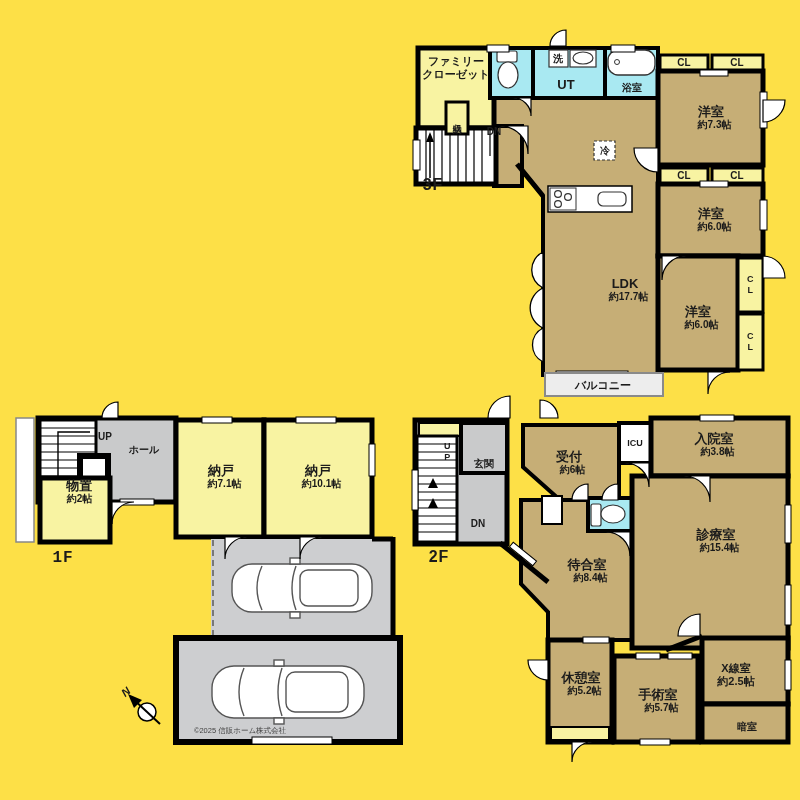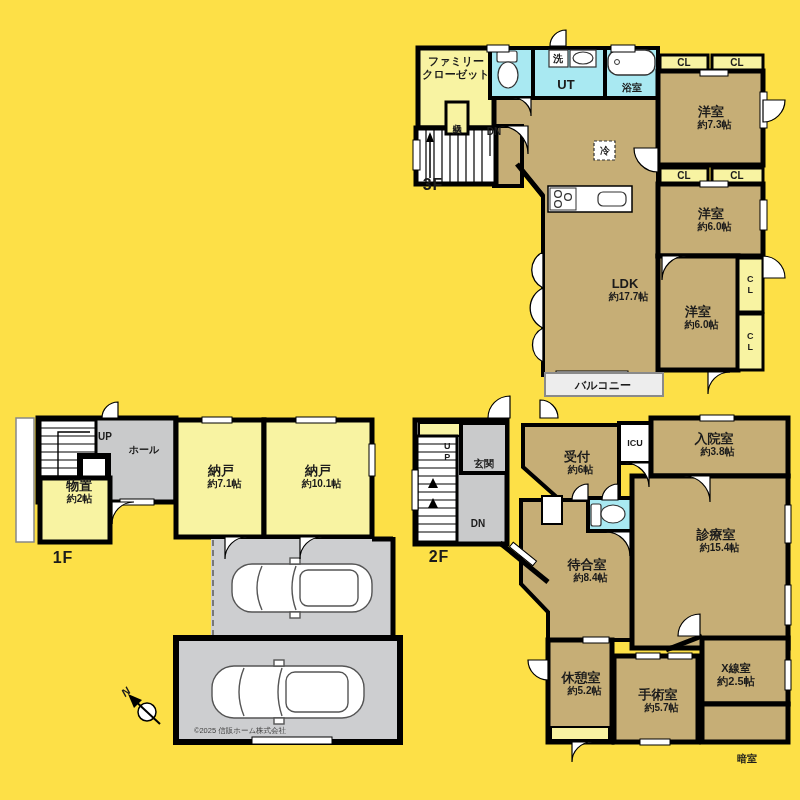--- a/index.html
+++ b/index.html
@@ -279,29 +279,29 @@
   <div class="s12">約7.1帖</div>
 </div>
 <div class="lbl s13" style="left:318px;top:477px;">
   <div>納戸</div>
   <div class="s12">約10.1帖</div>
 </div>
 <div class="lbl s13" style="left:76px;top:492px;text-align:right;">
   <div>物置</div>
   <div class="s12">約2帖</div>
 </div>
-<div class="lbl floor" style="left:63px;top:558px;">1F</div>
+<div class="lbl floor" style="left:63px;top:558px;font-family:Liberation Mono, monospace;">1F</div>
 <div class="lbl s11" style="left:126px;top:692px;font-style:italic;transform:translate(-50%,-50%) rotate(-40deg);">N</div>
 <div class="lbl s7" style="left:240px;top:731px;text-align:right;">©2025 信販ホーム株式会社</div>
 
 <div class="lbl s9 vert" style="left:447px;top:452px;">UP</div>
 <div class="lbl s10" style="left:484px;top:448px;margin-top:16px;">玄関</div>
 <div class="lbl s10" style="left:478px;top:524px;">DN</div>
 <div class="lbl floor" style="left:439px;top:557px;">2F</div>
-<div class="lbl s13" style="left:569px;top:463px;margin-left:8px;">
+<div class="lbl s13" style="left:569px;top:463px;">
   <div>受付</div>
   <div class="s12">約6帖</div>
 </div>
 <div class="lbl s9" style="left:635px;top:443px;">ICU</div>
 <div class="lbl s13" style="left:714px;top:445px;">
   <div>入院室</div>
   <div class="s12">約3.8帖</div>
 </div>
 <div class="lbl s13" style="left:716px;top:541px;">
   <div>診療室</div>
@@ -316,15 +316,15 @@
   <div class="s12">約5.2帖</div>
 </div>
 <div class="lbl s13" style="left:658px;top:701px;">
   <div>手術室</div>
   <div class="s12">約5.7帖</div>
 </div>
 <div class="lbl s11" style="left:736px;top:675px;">
   <div>X線室</div>
   <div class="s11">約2.5帖</div>
 </div>
-<div class="lbl s10" style="left:747px;top:727px;margin-top:32px;">暗室</div>
+<div class="lbl s10" style="left:747px;top:727px;">暗室</div>
 
 </div>
 
 </body></html>

